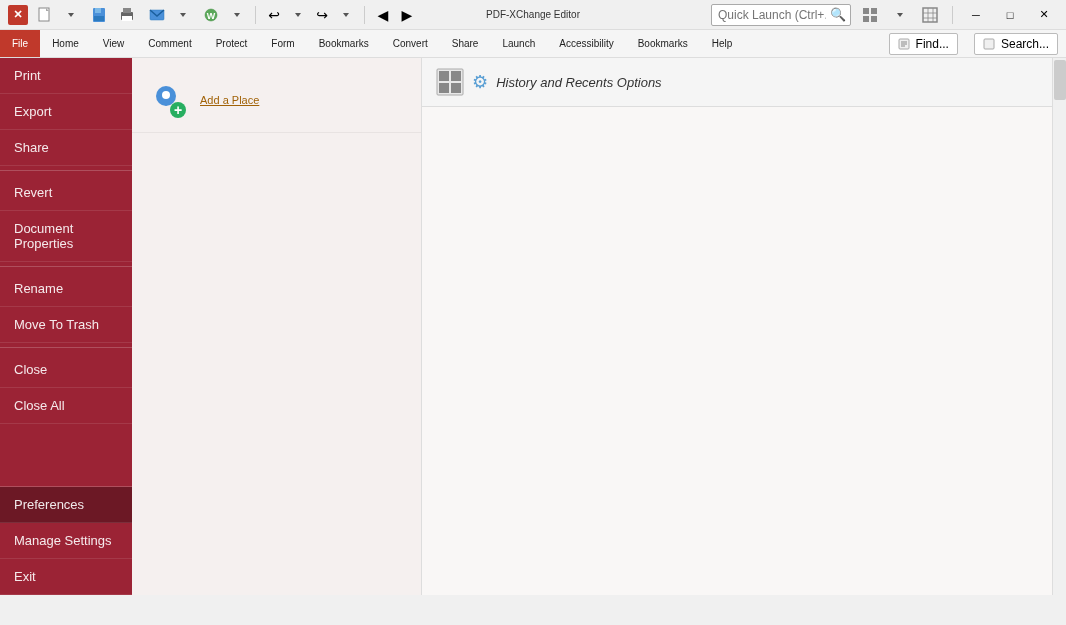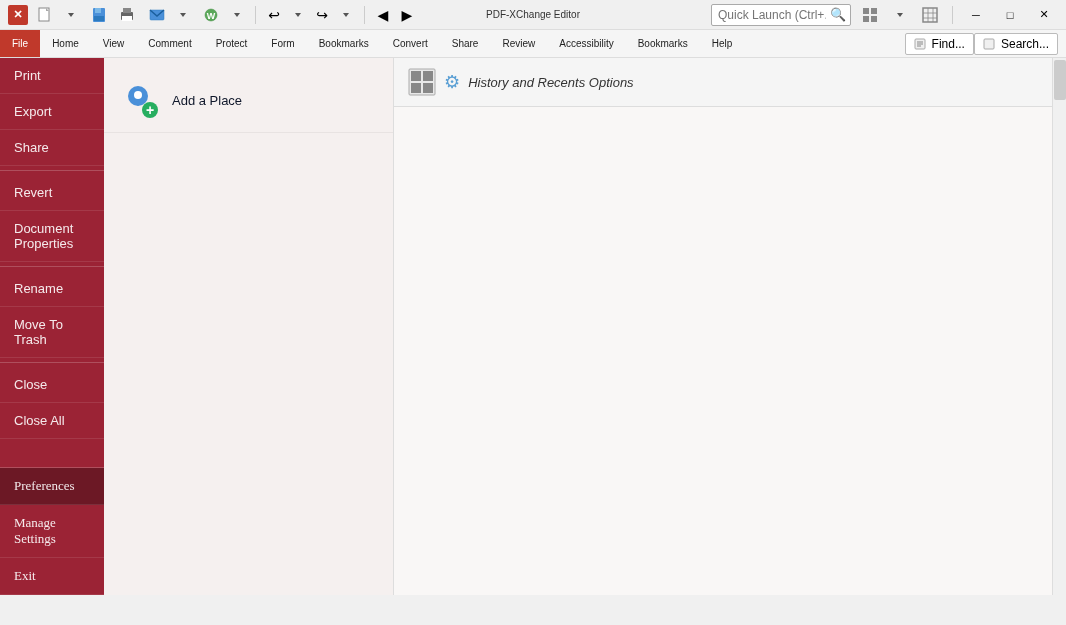--- a/index.html
+++ b/index.html
@@ -24,49 +24,49 @@
     .menubar {
       display: flex; align-items: center;
       background: #f5f5f5; height: 28px;
       border-bottom: 1px solid #ddd;
     }
     .menu-item {
       padding: 4px 12px; cursor: pointer; font-size: 10px; color: #222;
       display: flex; align-items: center; gap: 4px; height: 100%;
     }
     .menu-item.active { background: #c0392b; color: white; }
-    .find-bar { margin-left: auto; display: flex; align-items: center; gap: 0; padding-right: 8px; padding-left: 20px; }
+    .find-bar { margin-left: auto; display: flex; align-items: center; gap: 16px; padding-right: 8px; padding-left: 20px; }
     .find-btn { display: flex; align-items: center; gap: 4px; padding: 2px 8px; border: 1px solid #bbb; background: white; border-radius: 2px; cursor: pointer; font-size: 12px; height: 22px; }
 
     
     .main { display: flex; height: calc(625px - 30px - 30px - 28px); }
 
     
     .sidebar {
-      width: 104px; background: #9b2335; display: flex; flex-direction: column;
+      width: 132px; background: #9b2335; display: flex; flex-direction: column;
       color: white;
     }
     .sidebar-item {
       padding: 10px 14px; cursor: pointer; font-size: 13px; color: rgba(255,255,255,0.9);
       border-bottom: 1px solid rgba(255,255,255,0.1);
     }
     .sidebar-item.active { background: rgba(0,0,0,0.25); }
     .sidebar-spacer { flex: 1; }
-    .sidebar-bottom { border-top: 1px solid rgba(255,255,255,0.2); font-family: Liberation Serif, serif; }
+    .sidebar-bottom { border-top: 1px solid rgba(255,255,255,0.2); }
     .open-panel {
       width: 290px; background: #f5f0ef; border-right: 1px solid #ddd;
       padding: 10px 0; overflow-y: auto;
     }
     .open-item {
       display: flex; align-items: center; gap: 10px; padding: 10px 14px;
       cursor: pointer; border-bottom: 1px solid rgba(0,0,0,0.05);
     }
     .folder-icon { width: 40px; height: 36px; position: relative; flex-shrink: 0; }
     .add-place-icon { width: 40px; height: 40px; position: relative; flex-shrink: 0; }
-    .open-item-label { font-size: 13px; color: #0f172a; }
+    .open-item-label { font-size: 11px; color: #a16207; text-decoration: underline; }
 
     
     .right-panel {
       flex: 1; background: #f9f7f6; position: relative; overflow: hidden;
     }
     .history-header {
       display: flex; align-items: center; gap: 8px; padding: 10px 14px;
       border-bottom: 1px solid #ddd; background: #f5f5f5;
     }
     .history-title { font-size: 13px; color: #333; font-style: italic; }
@@ -208,21 +208,21 @@
 <div class="menubar">
   <div class="menu-item active">File</div>
   <div class="menu-item">Home</div>
   <div class="menu-item">View</div>
   <div class="menu-item">Comment</div>
   <div class="menu-item">Protect</div>
   <div class="menu-item">Form</div>
   <div class="menu-item">Bookmarks</div>
   <div class="menu-item">Convert</div>
   <div class="menu-item">Share</div>
-  <div class="menu-item">Review</div>
+  <div class="menu-item">Launch</div>
   <div class="menu-item">Accessibility</div>
   <div class="menu-item">Bookmarks</div>
   <div class="menu-item">Help</div>
   <div class="find-bar" style="margin-left:auto;">
     <button class="find-btn">
       <svg width="14" height="14" viewBox="0 0 14 14">
           <rect x="1" y="2" width="10" height="10" rx="1" fill="#f0f0f0" stroke="#aaa" stroke-width="1"></rect>
           <line x1="3" y1="5" x2="9" y2="5" stroke="#888" stroke-width="1"></line>
           <line x1="3" y1="7" x2="9" y2="7" stroke="#888" stroke-width="1"></line>
           <line x1="3" y1="9" x2="7" y2="9" stroke="#888" stroke-width="1"></line>

